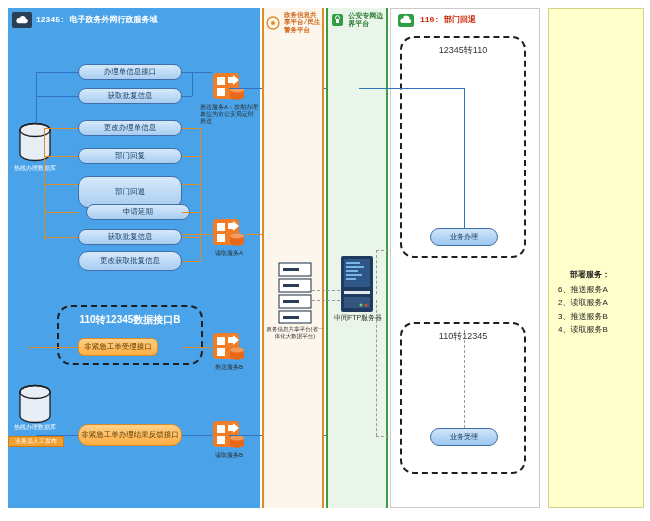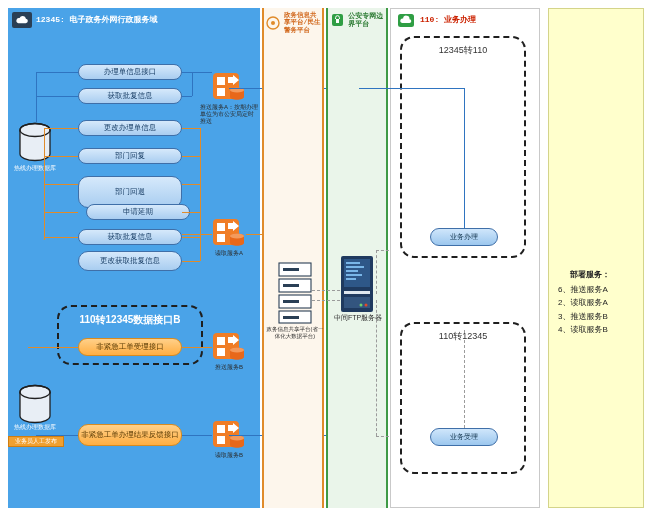--- a/index.html
+++ b/index.html
@@ -100,21 +100,21 @@
   <div class="abs ibox" style="left:78px;top:120px;width:104px;height:16px;">更改办理单信息</div>
   <div class="abs ibox" style="left:78px;top:148px;width:104px;height:16px;">部门回复</div>
   <div class="abs ibox" style="left:78px;top:176px;width:104px;height:32px;">部门回退</div>
   <div class="abs ibox" style="left:86px;top:204px;width:104px;height:16px;">申请延期</div>
   <div class="abs ibox" style="left:78px;top:229px;width:104px;height:16px;">获取批复信息</div>
   <div class="abs ibox" style="left:78px;top:251px;width:104px;height:20px;">更改获取批复信息</div>
 
   <div class="abs grp" style="left:57px;top:305px;width:146px;height:60px;">
     <div class="grp-title">110转12345数据接口B</div>
   </div>
-  <div class="abs ibox ibox-orange" style="left:78px;top:338px;width:104px;height:18px;">非紧急工单受理接口</div>
+  <div class="abs ibox ibox-orange" style="left:78px;top:338px;width:80px;height:18px;border-radius:6px;">非紧急工单受理接口</div>
   <div class="abs ibox ibox-orange" style="left:78px;top:424px;width:104px;height:22px;">非紧急工单办理结果反馈接口</div>
 
   <div class="abs cyl" style="left:18px;top:122px;">
     <svg width="34" height="42" viewBox="0 0 34 42">
       <ellipse cx="17" cy="8" rx="15" ry="6.5" fill="#e8eef5" stroke="#1f1f1f" stroke-width="1.3"></ellipse>
       <path d="M2 8v24c0 3.6 6.7 6.5 15 6.5s15-2.9 15-6.5V8" fill="#e8eef5" stroke="#1f1f1f" stroke-width="1.3"></path>
       <ellipse cx="17" cy="8" rx="15" ry="6.5" fill="none" stroke="#1f1f1f" stroke-width="1.3"></ellipse>
     </svg>
   </div>
   <div class="abs cap cap-white" style="left:7px;top:165px;">热线办理数据库</div>
@@ -284,21 +284,21 @@
   <div class="abs line lv c-gray dashv" style="left:458px;top:240px;height:198px;"></div>
 
   <div class="abs zone-110"></div>
   <div class="abs hdr" style="left:396px;top:12px;">
     <span class="hdr-badge hdr-110">
       <svg width="16" height="13" viewBox="0 0 16 13">
           <rect x="0" y="0" width="16" height="13" rx="2.5" fill="#2f9e44"></rect>
           <path d="M4 9h7.3a1.9 1.9 0 0 0 .2-3.8A2.8 2.8 0 0 0 5.1 4.5 2.2 2.2 0 0 0 4 9z" fill="#ffffff"></path>
         </svg>
     </span>
-    <span class="hdr-txt t-red">110: 业务办理</span>
+    <span class="hdr-txt t-red">110: 部门回退</span>
   </div>
 
   <div class="abs grp" style="left:400px;top:36px;width:126px;height:222px;">
     <div class="grp-title grp-title-dark">12345转110</div>
   </div>
   <div class="abs ibox ibox-blue2" style="left:430px;top:228px;width:68px;height:18px;font-size:7px;">业务办理</div>
 
   <div class="abs grp" style="left:400px;top:322px;width:126px;height:152px;">
     <div class="grp-title grp-title-dark">110转12345</div>
   </div>

